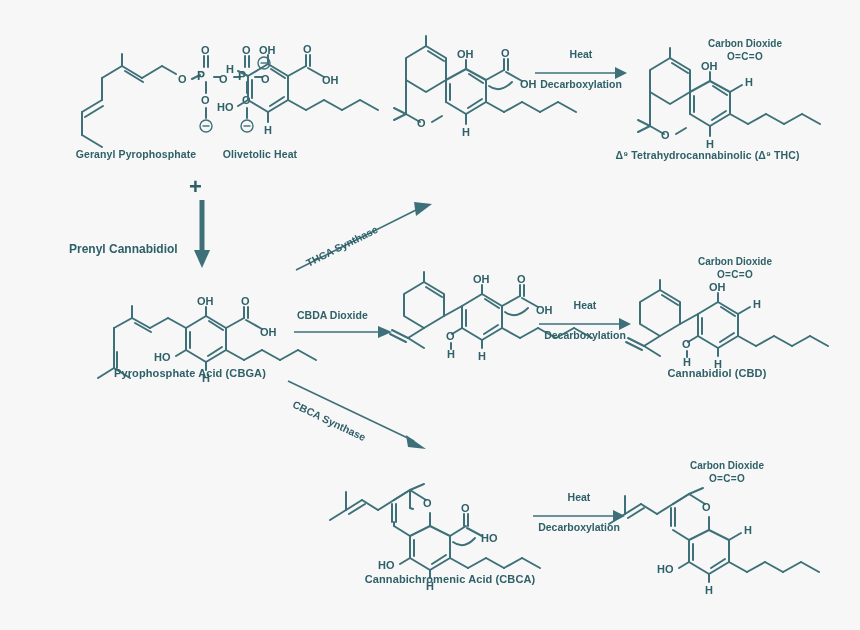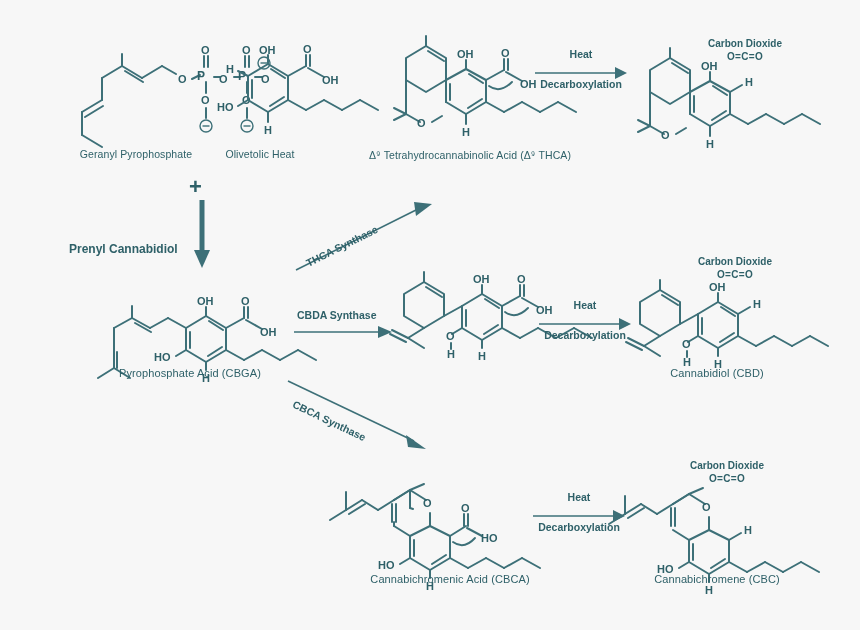--- a/index.html
+++ b/index.html
@@ -9,21 +9,21 @@
     font-family:"Liberation Sans","DejaVu Sans",sans-serif;
     color:#2e6068;
     overflow:hidden;
   }
   #stage{position:relative;width:860px;height:630px;}
   .node{position:absolute;}
   .cap{
     position:absolute;
     text-align:center;
     font-size:10.5px;
-    font-weight:400;
+    font-weight:700;
     color:#2e6068;
     letter-spacing:.1px;
     white-space:nowrap;
     line-height:1.25;
   }
   .cap.lg{font-size:11px;}
   .enz{
     position:absolute;
     font-size:10.5px;
     font-weight:700;
@@ -201,21 +201,20 @@
       <path class="bond" d="M110,66 L128,76"></path>
       <path class="bond" d="M128,76 L146,66"></path>
       <path class="bond" d="M146,66 L164,76"></path>
       <path class="bond" d="M164,76 L182,66"></path>
       <path class="bond" d="M182,66 L200,76"></path>
 
       <path class="bond" d="M90,78 L90,88"></path>
       <text class="atom sm" x="86" y="100">H</text>
     </svg>
   </div>
-  <div class="cap" style="left:350px;top:149px;width:240px;">Δ⁹ Tetrahydrocannabinolic Acid (Δ⁹ THCA)</div>
 
   <div class="node" style="left:535px;top:62px;">
     <svg width="90" height="22" viewBox="0 0 90 22">
       <line class="arrowline" x1="0" y1="11" x2="80" y2="11"></line>
       <polygon class="arrowhead" points="80,5 92,11 80,17"></polygon>
     </svg>
   </div>
   <div class="arrtext" style="left:535px;top:48px;width:92px;">Heat</div>
   <div class="arrtext" style="left:522px;top:78px;width:118px;">Decarboxylation</div>
 
@@ -249,20 +248,21 @@
 
       <path class="bond" d="M110,66 L128,76"></path>
       <path class="bond" d="M128,76 L146,66"></path>
       <path class="bond" d="M146,66 L164,76"></path>
       <path class="bond" d="M164,76 L182,66"></path>
       <path class="bond" d="M182,66 L200,76"></path>
       <path class="bond" d="M90,78 L90,88"></path>
       <text class="atom sm" x="86" y="100">H</text>
     </svg>
   </div>
+  <div class="cap" style="left:595px;top:149px;width:225px;">Δ⁹ Tetrahydrocannabinolic (Δ⁹ THC)</div>
 
   <div class="plus" style="left:189px;top:174px;">+</div>
   <div class="node" style="left:194px;top:200px;">
     <svg width="24" height="72" viewBox="0 0 24 72">
       <line class="fatline" x1="8" y1="0" x2="8" y2="52"></line>
       <polygon class="arrowhead" points="0,50 16,50 8,68"></polygon>
     </svg>
   </div>
   <div class="big" style="left:69px;top:242px;">Prenyl Cannabidiol</div>
 
@@ -318,21 +318,21 @@
     </svg>
   </div>
   <div class="enz rot" style="left:304px;top:258px;transform:rotate(-26.5deg);">THCA Synthase</div>
 
   <div class="node" style="left:294px;top:323px;">
     <svg width="100" height="18" viewBox="0 0 100 18">
       <line class="arrowline" x1="0" y1="9" x2="86" y2="9"></line>
       <polygon class="arrowhead" points="84,3 98,9 84,15"></polygon>
     </svg>
   </div>
-  <div class="enz" style="left:297px;top:309px;">CBDA Synthase</div>
+  <div class="enz" style="left:297px;top:309px;">CBDA Dioxide</div>
 
   <div class="node" style="left:288px;top:381px;">
     <svg width="145" height="72" viewBox="0 0 145 72">
       <line class="arrowline" x1="0" y1="0" x2="126" y2="60"></line>
       <polygon class="arrowhead" points="118,54 138,68 120,66"></polygon>
     </svg>
   </div>
   <div class="enz rot" style="left:296px;top:398px;transform:rotate(25.5deg);">CBCA Synthase</div>
 
   <div class="node" style="left:394px;top:272px;">
@@ -522,15 +522,14 @@
       <text class="atom sm" x="34" y="91">HO</text>
       <path class="bond" d="M86,92 L86,100"></path>
       <text class="atom sm" x="82" y="112">H</text>
       <path class="bond" d="M106,80 L124,90"></path>
       <path class="bond" d="M124,90 L142,80"></path>
       <path class="bond" d="M142,80 L160,90"></path>
       <path class="bond" d="M160,90 L178,80"></path>
       <path class="bond" d="M178,80 L196,90"></path>
     </svg>
   </div>
-  <div class="cap lg" style="left:627px;top:573px;width:180px;">Cannabichromene (CBC)</div>
 
 </div>
 
 </body></html>

